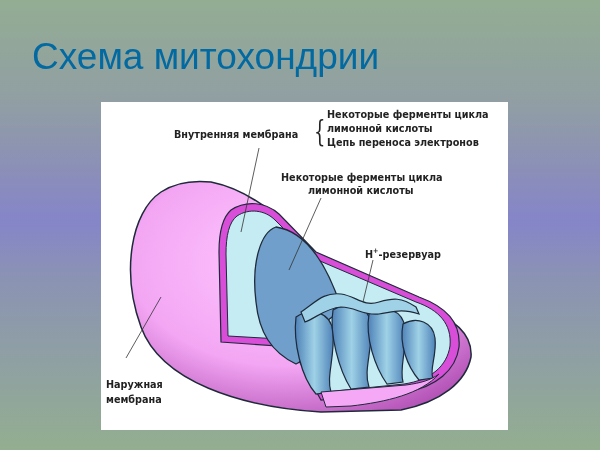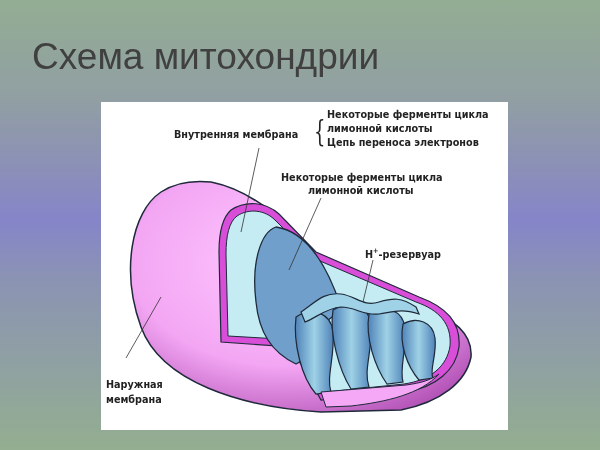--- a/index.html
+++ b/index.html
@@ -5,21 +5,21 @@
   html, body { margin: 0; padding: 0; }
   body {
     width: 600px; height: 450px; overflow: hidden; position: relative;
     background: linear-gradient(to bottom,
       #93ad93 0%, #919fa3 22%, #8b8fb8 38%, #8585c9 49%,
       #8b93b3 62%, #8fa0a3 80%, #93ae90 100%);
     font-family: "Liberation Sans", sans-serif;
   }
   .slide-title {
     position: absolute; left: 32px; top: 36px;
-    font-size: 37px; color: #404040; letter-spacing: 0px;
+    font-size: 37px; color: #0369a1; letter-spacing: 0px;
     font-family: "Liberation Sans", sans-serif; font-weight: normal;
     white-space: nowrap;
   }
   .figure {
     position: absolute; left: 101px; top: 102px; width: 407px; height: 328px;
     background: #ffffff;
   }
   .figure svg { position: absolute; left: 0; top: 0; }
   .lbl {
     position: absolute; font-size: 10.5px; color: #222; font-weight: bold;

